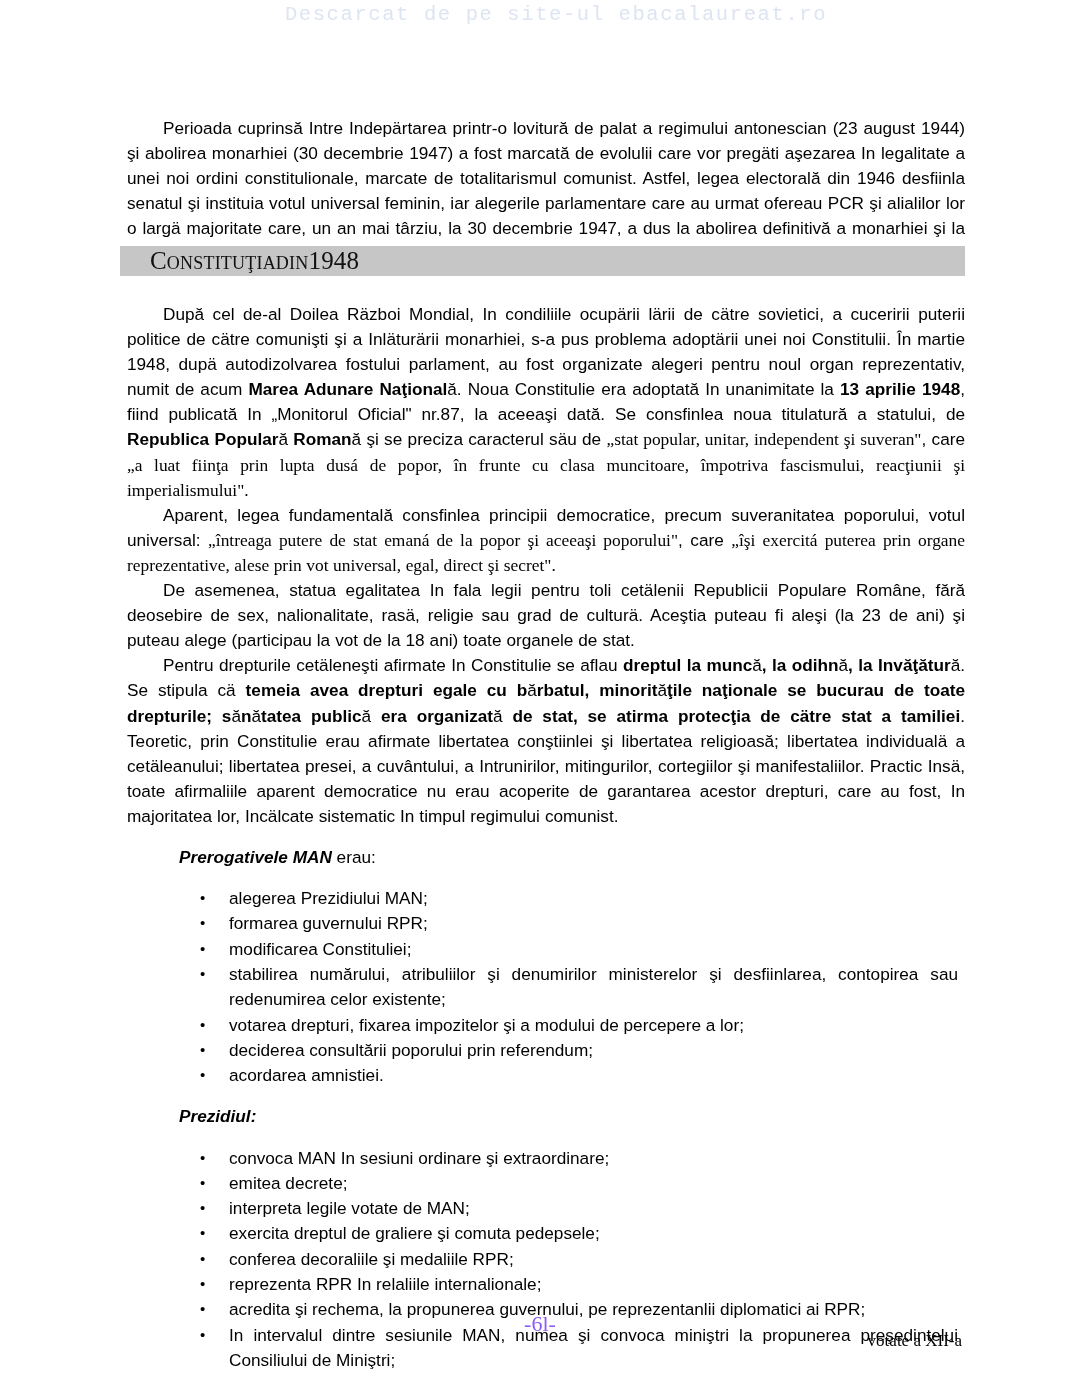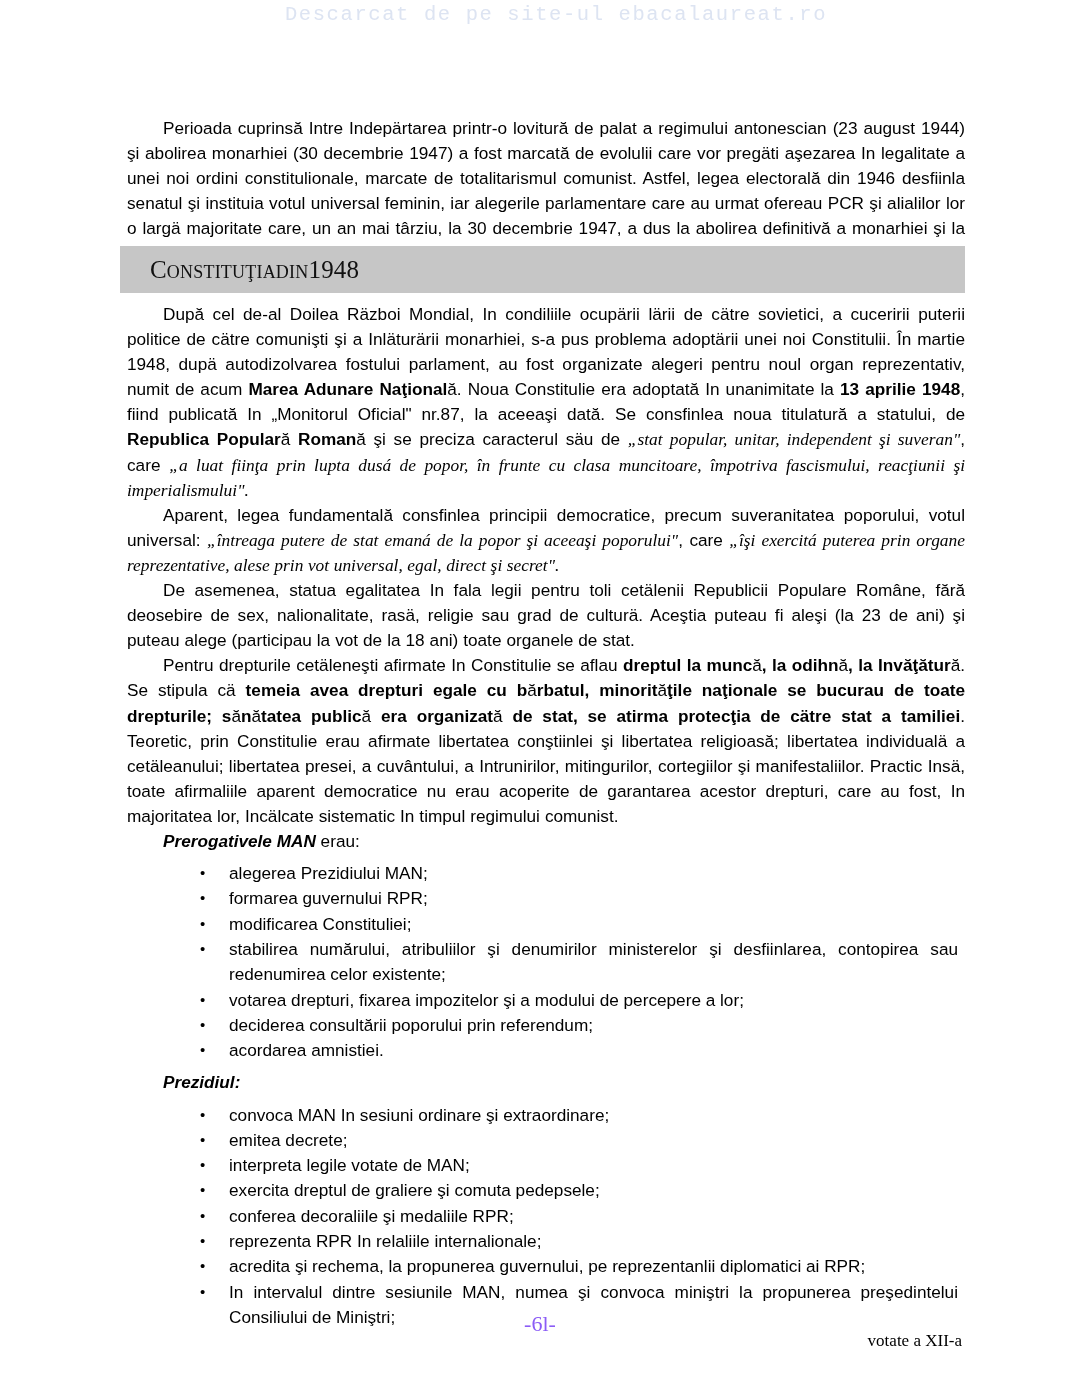--- a/index.html
+++ b/index.html
@@ -54,37 +54,36 @@
     text-align: justify;
     text-justify: inter-word;
     word-spacing: 0.2px;
   }
   p.body.indent { text-indent: 36px; }
 
   b, .b { font-weight: bold; }
 
   .it {
     font-family: "Liberation Serif", "DejaVu Serif", serif;
-    font-style: italic;
     font-size: 17.4px;
   }
   .it-b {
     font-family: "Liberation Sans", sans-serif;
     font-style: italic;
     font-weight: bold;
     font-size: 17.2px;
   }
 
   
   .heading-band {
     position: absolute;
     left: 120px;
     top: 246px;
     width: 845px;
-    height: 47px;
+    height: 30px;
     background: #c6c6c6;
   }
   .heading-band .heading-text {
     position: absolute;
     left: 30px;
     top: 50%;
     transform: translateY(-50%);
     font-family: "Liberation Serif", "DejaVu Serif", serif;
     font-size: 25px;
     font-variant: small-caps;
@@ -111,21 +110,21 @@
   ul.bullets > li::before {
     content: "\2022";
     position: absolute;
     left: 66px;
     top: -1px;
     font-size: 15px;
     line-height: 25.3px;
   }
 
   .lead-line {
-    margin: 0;
+    margin: 16px;
     font-size: 17.2px;
     line-height: 25.1px;
     text-indent: 36px;
   }
 
   
   .page-number {
     position: absolute;
     left: 0;
     top: 1311px;

